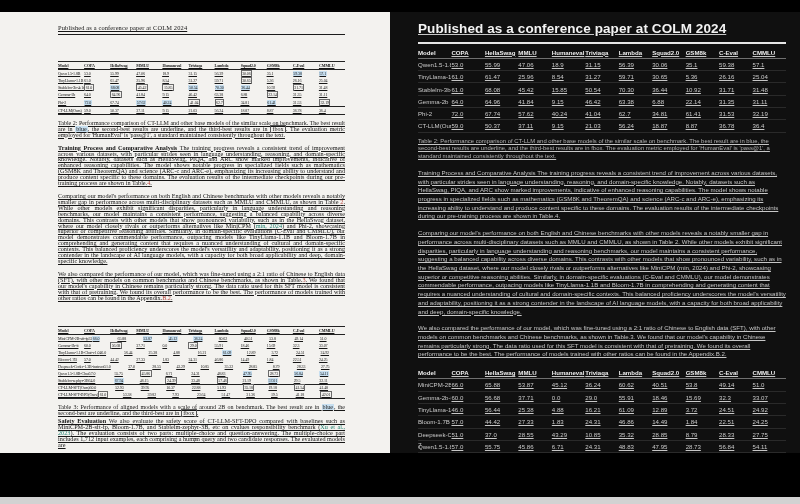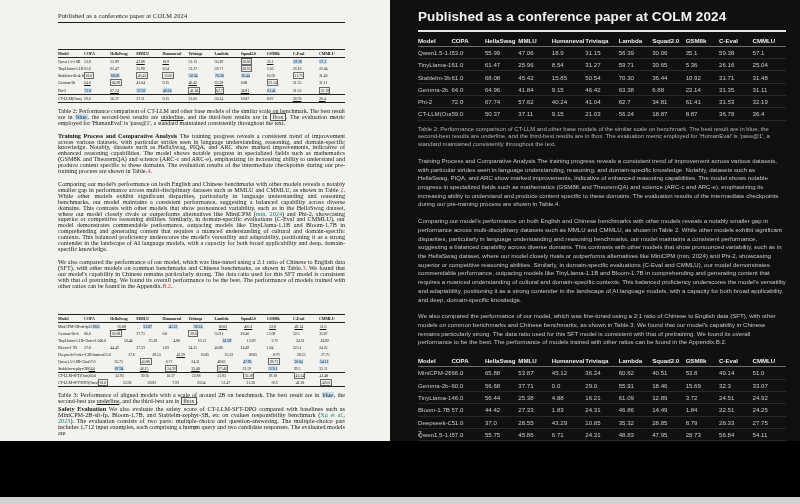--- a/index.html
+++ b/index.html
@@ -1,21 +1,21 @@
 <!DOCTYPE html>
 <html><head>
 <meta charset="utf-8">
 <style>
   html,body{margin:0;padding:0;}
   body{
     width:800px;height:504px;position:relative;overflow:hidden;
     background:#000;font-family:"Liberation Sans",sans-serif;
   }
   
-  .page{position:absolute;top:0;height:441px;overflow:hidden;box-sizing:border-box;}
+  .page{position:absolute;top:12px;height:441px;overflow:hidden;box-sizing:border-box;text-decoration:underline;}
   .page-left{
     left:0;width:390px;background:#f3f2ef;color:#161616;
     font-family:"Liberation Serif","DejaVu Serif",serif;
     padding:12px 45px 0 58px;
   }
   .page-right{
     left:390px;width:410px;background:#101010;color:#c7c7c7;
     padding:9px 14px 0 28px;
   }
   .bottom-bar{position:absolute;top:497px;left:0;width:800px;height:7px;background:#d2d2d2;}

